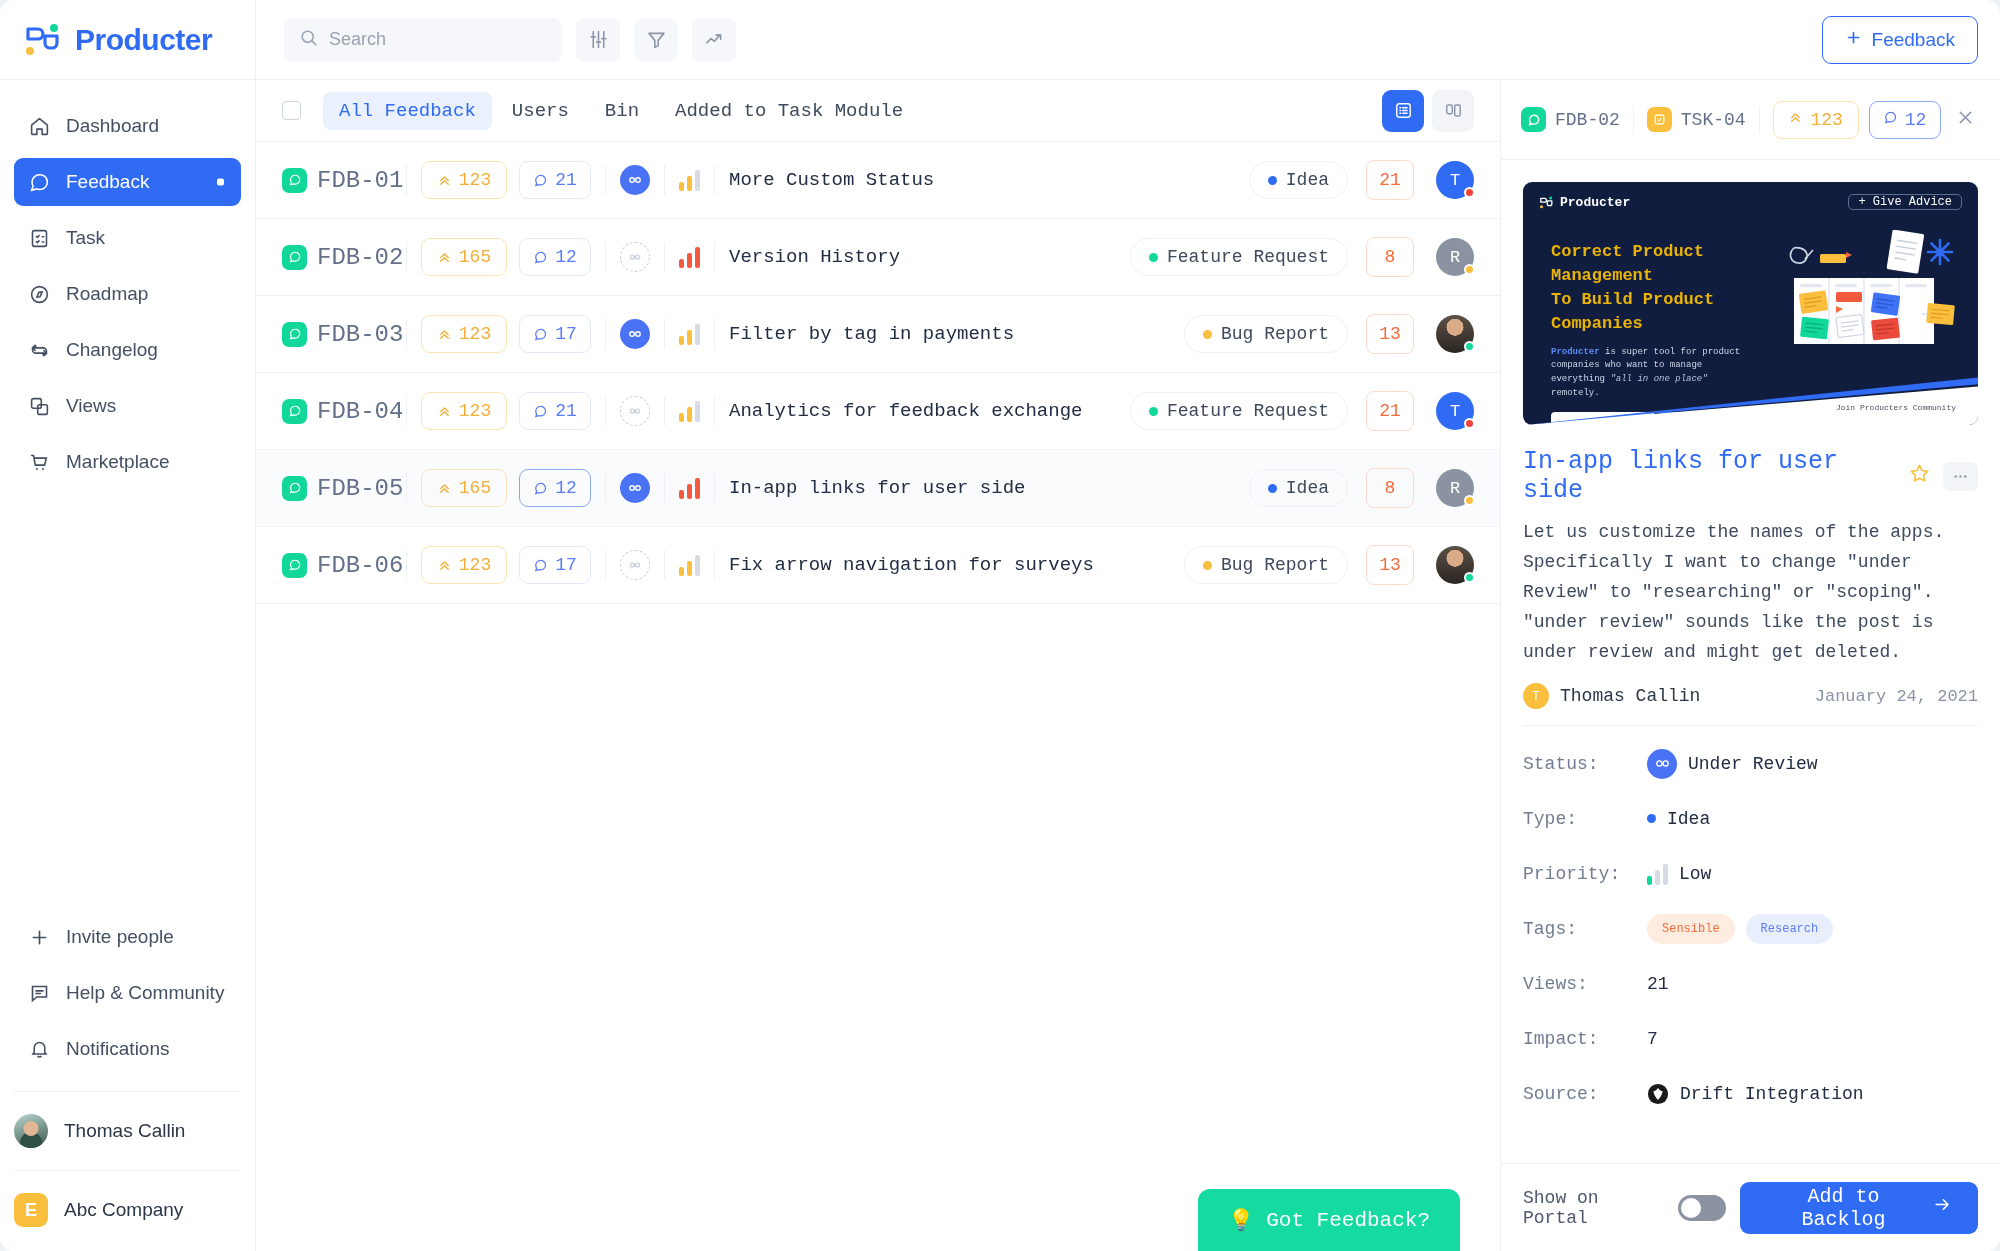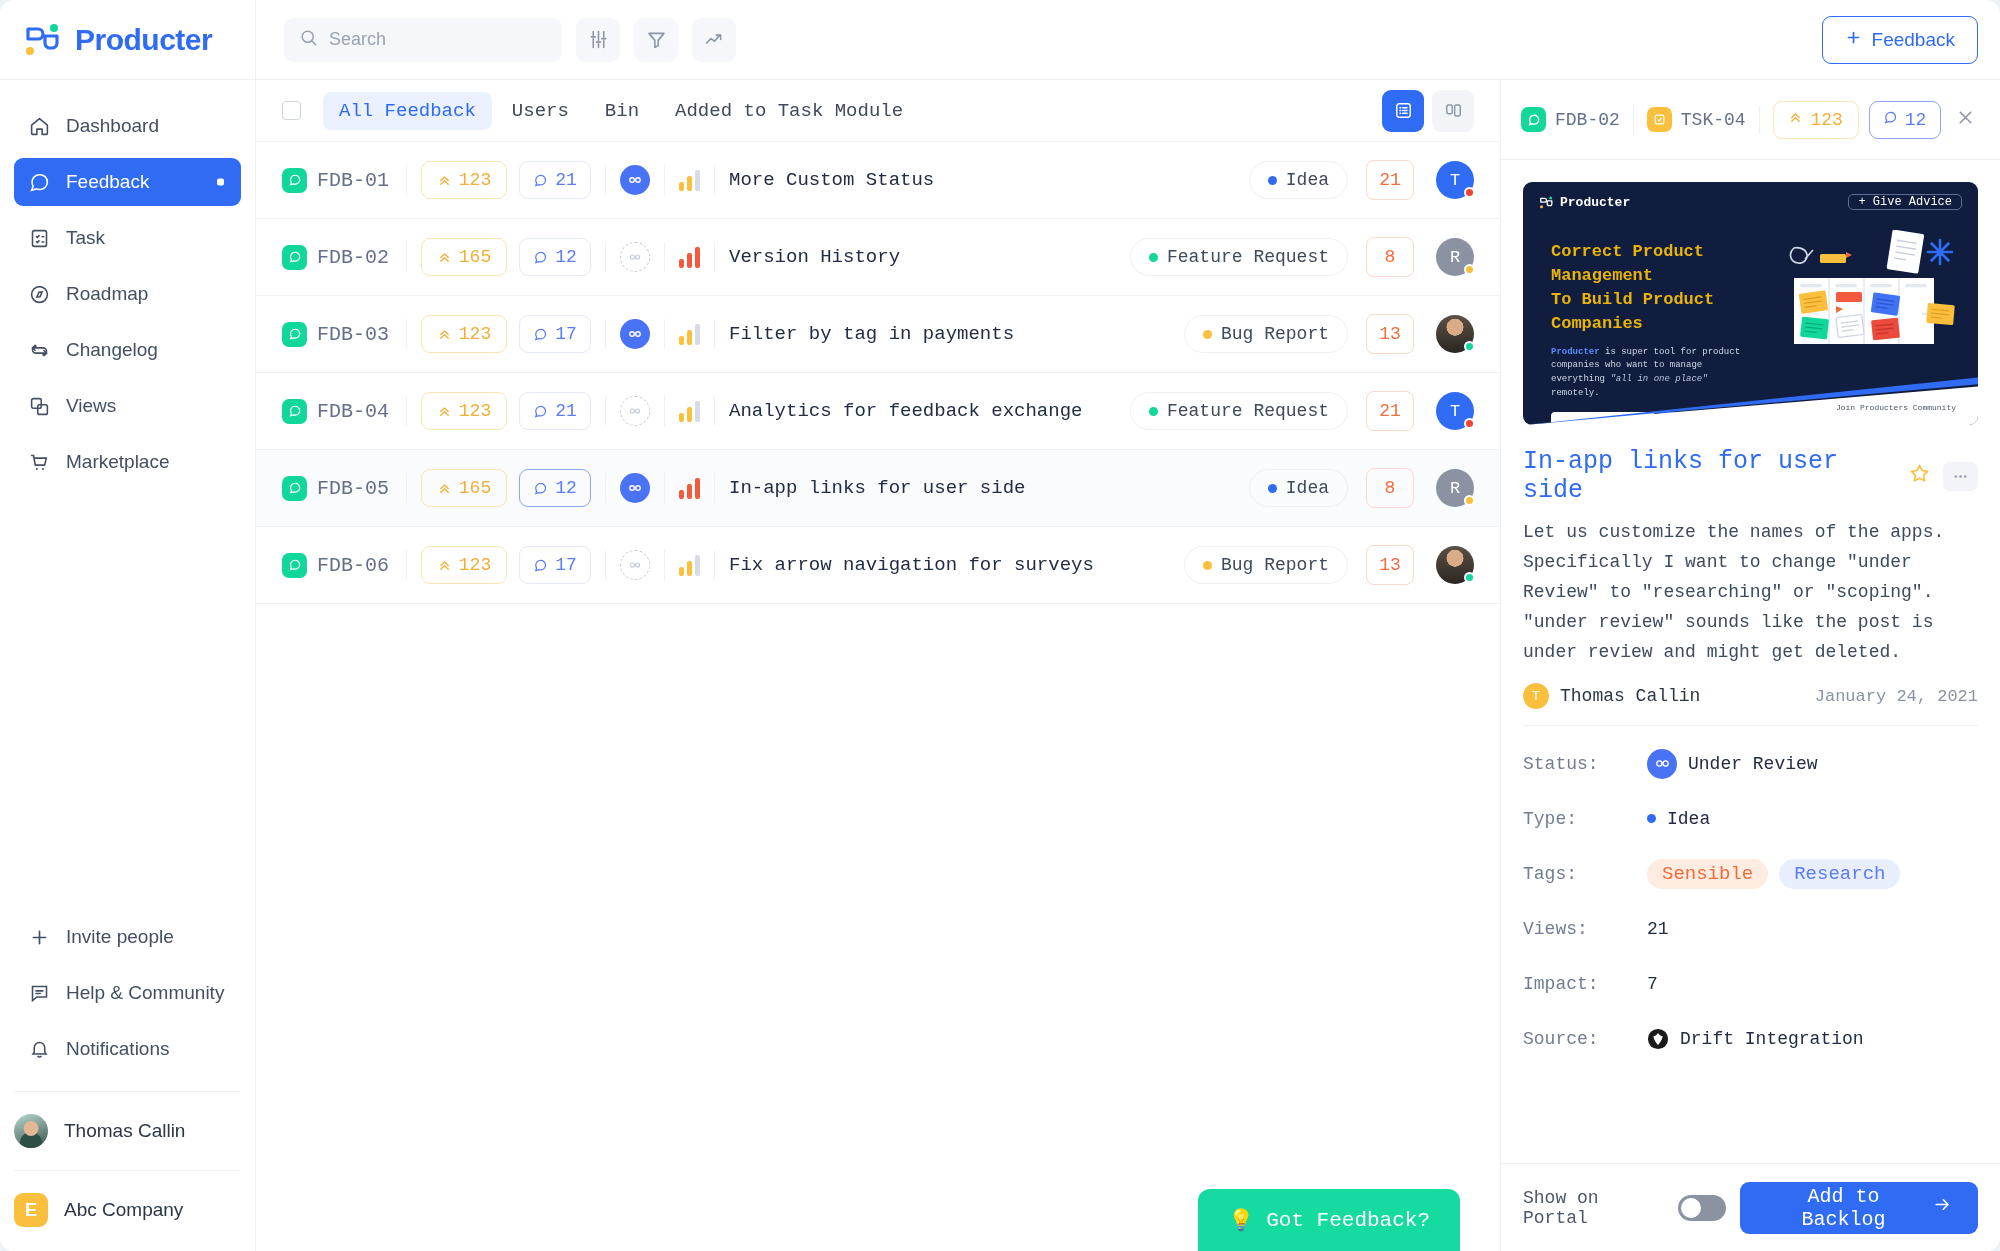--- a/index.html
+++ b/index.html
@@ -150,21 +150,21 @@
   }
   .row.sel { background: #fafbfd; }
   .cell { display: flex; align-items: center; }
   .c-key { gap: 10px; width: 110px; }
   .key-ico {
     width: 25px; height: 25px; border-radius: 7px;
     background: #12d79a; display: flex; align-items: center; justify-content: center;
     flex: 0 0 25px;
   }
   .key-ico.task { background: #fbbf3e; }
-  .key-txt { font-size: 20px; color: #64708a; white-space: nowrap;}
+  .key-txt { font-size: 24px; color: #64708a; white-space: nowrap;}
   .vsep { width: 1px; height: 30px; background: #edf0f5; margin: 0 14px; flex:0 0 1px;}
   .pill {
     height: 38px; border-radius: 9px; display: flex; align-items: center;
     justify-content: center; gap: 7px; padding: 0 13px; font-size: 18px;
     white-space: nowrap;
   }
   .pill-vote { border: 1.3px solid #fbe4b6; color: #f2ae36; min-width: 86px;}
   .pill-cmt { border: 1.3px solid #e3e9f8; color: #5b7cf5; min-width: 72px;}
   .pill-cmt.strong { border-color: #8da6f8; }
   .status-circ {
@@ -272,21 +272,21 @@
   .d-auth-name { font-size: 18px; color: #2b3647; }
   .d-date { margin-left: auto; font-size: 17px; color: #8a93a5; }
   .d-hr { height: 1px; background: #edf0f5; margin: 16px 0 8px 0; }
 
   .meta { margin-top: 10px; }
   .meta-row { display: flex; align-items: center; height: 55px; }
   .meta-k { width: 124px; flex: 0 0 124px; font-size: 18px; color: #727d91; }
   .meta-v { display: flex; align-items: center; gap: 11px; font-size: 18px; color: #222d43; }
   .tag {
     height: 30px; border-radius: 15px; display: flex; align-items: center;
-    padding: 0 15px; font-size: 19px;
+    padding: 0 15px; font-size: 12px;
   }
   .tag.sensible { background: #fdecdf; color: #f26c3d; }
   .tag.research { background: #e8eefb; color: #5b7cf5; }
 
   .detail-foot {
     flex: 0 0 auto; height: 88px; border-top: 1px solid #edf0f5;
     display: flex; align-items: center; padding: 0 22px; gap: 14px;
   }
   .foot-label { font-size: 18px; color: #4d586c; }
   .toggle {
@@ -976,20 +976,31 @@
               </span>
             </div>
             <div class="meta-row">
               <span class="meta-k">Type:</span>
               <span class="meta-v">
                 <span class="dot" style="background:#2f6bf3"></span>
                 <span>Idea</span>
               </span>
             </div>
             <div class="meta-row">
+              <span class="meta-k">Priority:</span>
+              <span class="meta-v">
+                <span class="prio">
+                  <i style="height:9px;background:#12d79a"></i>
+                    <i style="height:15px;background:#d6dbe4"></i>
+                    <i style="height:21px;background:#d6dbe4"></i>
+                </span>
+                <span>Low</span>
+              </span>
+            </div>
+            <div class="meta-row">
               <span class="meta-k">Tags:</span>
               <span class="meta-v">
                 <span class="tag sensible">Sensible</span>
                 <span class="tag research">Research</span>
               </span>
             </div>
             <div class="meta-row">
               <span class="meta-k">Views:</span>
               <span class="meta-v">21</span>
             </div>

